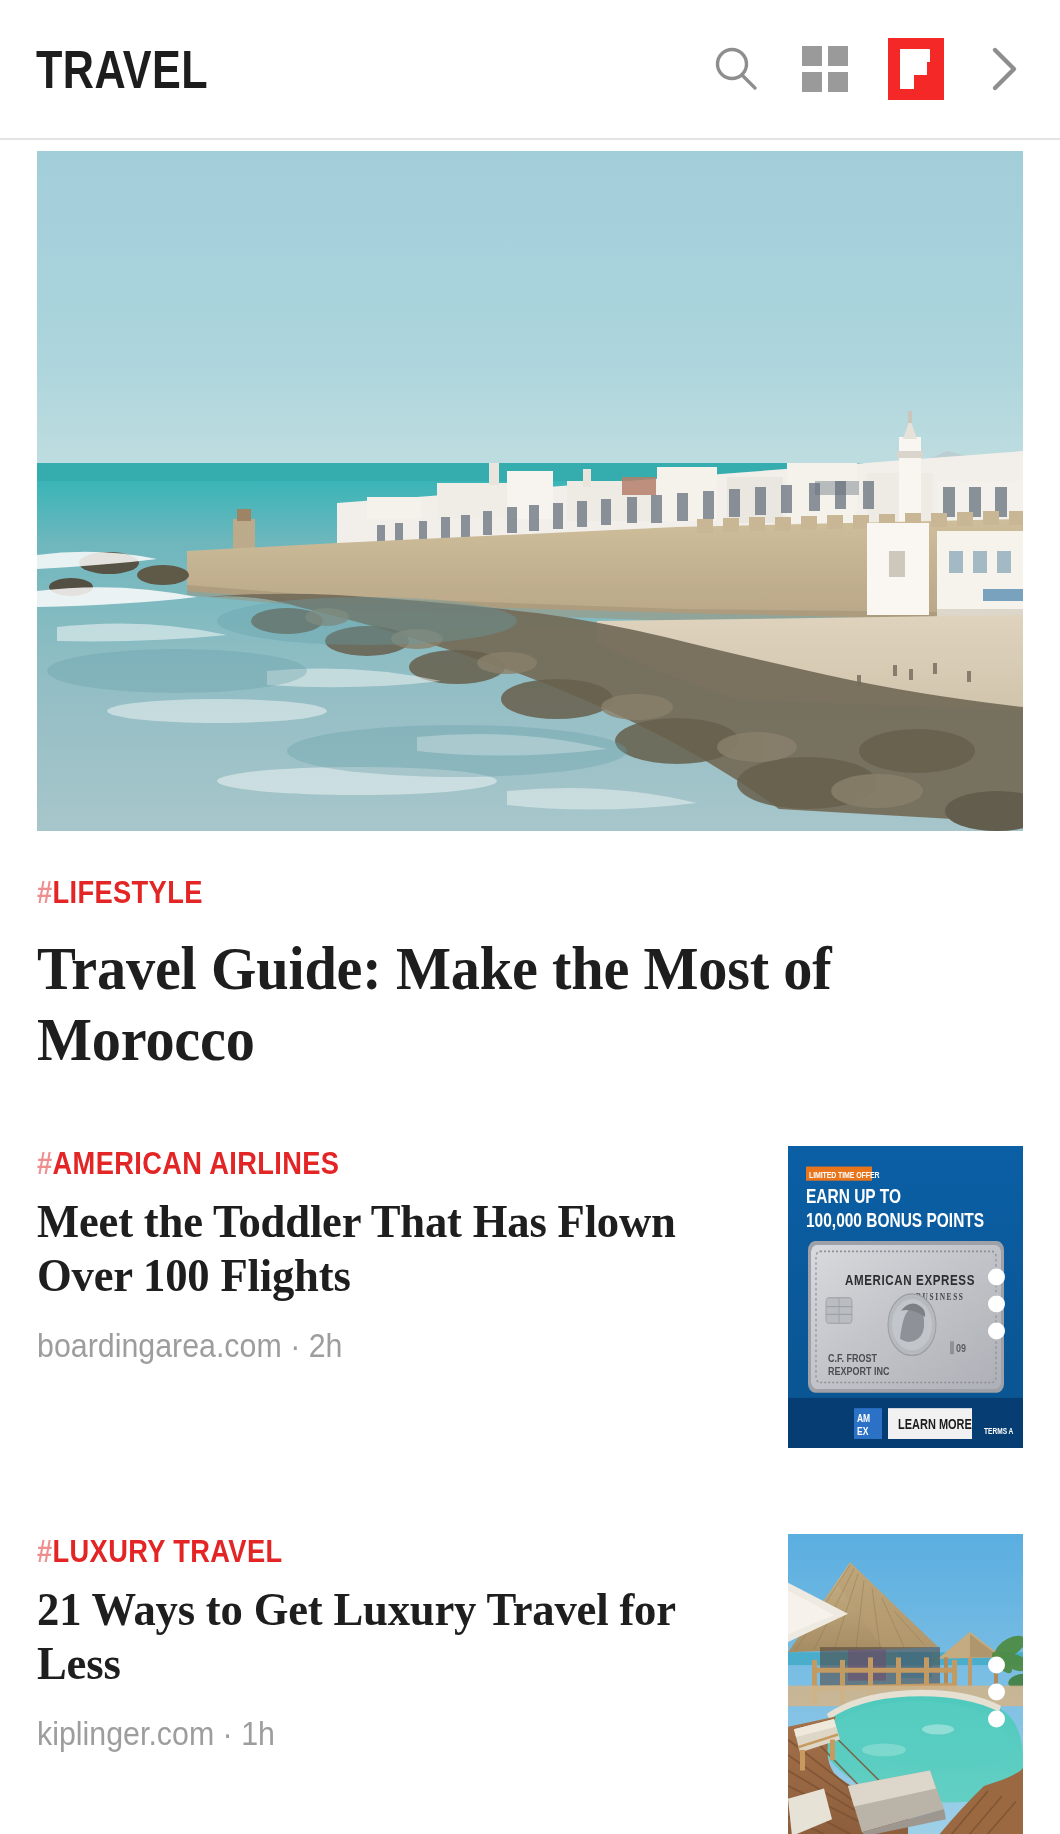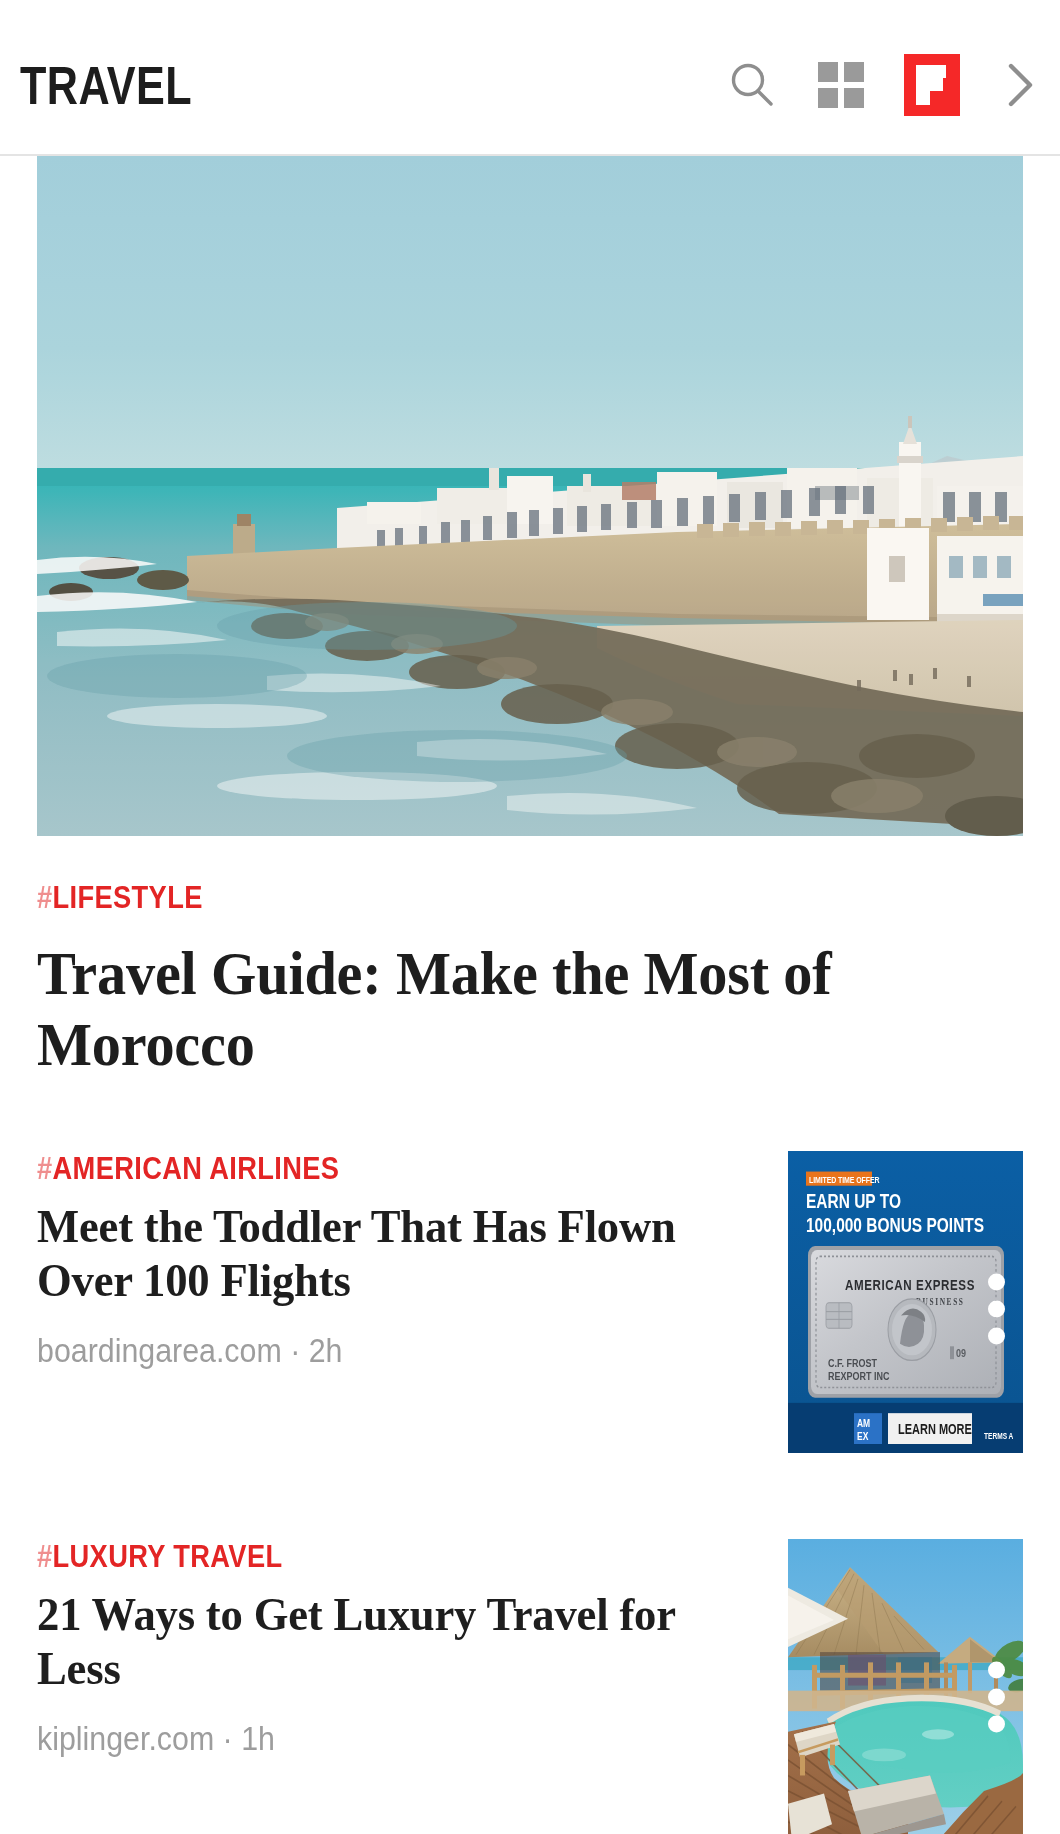--- a/index.html
+++ b/index.html
@@ -12,22 +12,21 @@
   }
 
   
   .header {
     position:relative;
     height:140px;
     background:#ffffff;
     border-bottom:2px solid #e4e4e4;
     display:flex;
     align-items:center;
-    padding:0 20px;
-    margin-top:16px;
+    padding:0 36px;
   }
   .brand-title {
     font-family:"Liberation Sans Narrow","Liberation Sans", sans-serif;
     font-size:54px;
     font-weight:700;
     letter-spacing:0.5px;
     color:#1d1d1d;
     transform:scaleX(0.80);
     transform-origin:left center;
     white-space:nowrap;
@@ -76,21 +75,21 @@
     left:26px; top:24px;
     width:13px; height:13px;
     background:#ffffff;
   }
   .chevron-icon svg { display:block; }
 
   
   .feed { padding:0 37px; }
 
   
-  .hero-card { padding-top:0; }
+  .hero-card { padding-top:11px; }
   .hero-image {
     width:100%;
     height:680px;
     position:relative;
     overflow:hidden;
     background:#a8d2dd;
   }
   .hero-image svg { display:block; width:100%; height:100%; }
 
   .kicker {

